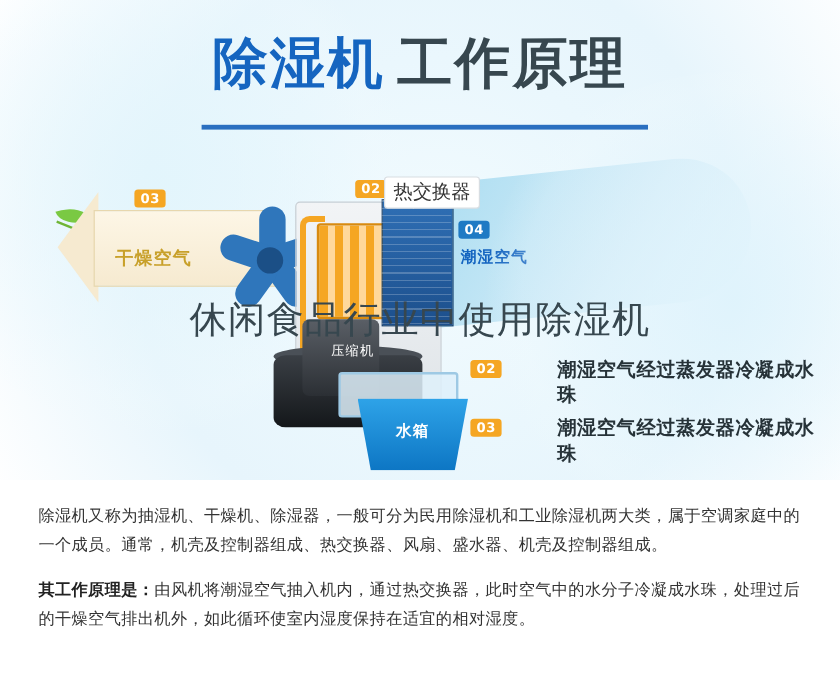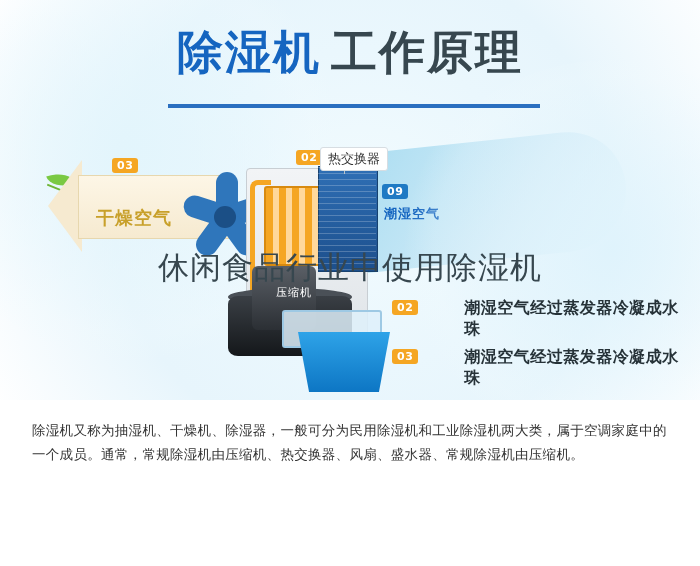--- a/index.html
+++ b/index.html
@@ -55,21 +55,21 @@
     position:absolute;left:78px;top:175px;width:150px;height:62px;
     background:linear-gradient(180deg,#fdf6e6 0%,#f6ead0 100%);
     border:1px solid #e7d7ae;
   }
   .dryblock-tip{
     position:absolute;left:48px;top:160px;width:0;height:0;
     border-top:46px solid transparent;border-bottom:46px solid transparent;
     border-right:34px solid #f6ead0;
   }
   .dry-label{
-    position:absolute;left:96px;top:206px;font-size:18px;color:#c8a02a;font-weight:bold;
+    position:absolute;left:96px;top:206px;font-size:15px;color:#c8a02a;font-weight:bold;
     letter-spacing:1px;
   }
 
   
   .swoosh{
     position:absolute;left:356px;top:140px;width:270px;height:120px;
     background:linear-gradient(120deg,#9fd8ef 0%,#cfeaf7 60%,#e8f6fc 100%);
     border-radius:0 70px 60px 0;
     opacity:.85;
     transform:skewY(-6deg);
@@ -155,21 +155,21 @@
 
   
   .badge{
     position:absolute;display:inline-block;
     background:#f5a623;color:#fff;font-size:11px;font-weight:bold;
     border-radius:3px;padding:1px 5px;letter-spacing:.5px;z-index:7;
   }
   .badge.blue{background:#1f7ac4;}
   .tagbox{
     position:absolute;background:#ffffff;border:1px solid #d7dde2;
-    font-size:13px;color:#333;padding:2px 7px;border-radius:3px;z-index:7;
+    font-size:16px;color:#333;padding:2px 7px;border-radius:3px;z-index:7;
     white-space:nowrap;
   }
   .leadline{position:absolute;background:#b9c4cc;height:1px;z-index:6;}
 
   
   .overlay-title{
     position:absolute;left:0;top:248px;width:700px;text-align:center;
     font-size:31px;font-weight:normal;color:#37474f;line-height:38px;
     letter-spacing:1px;z-index:20;
   }
@@ -214,21 +214,21 @@
     <div class="leaf" style="left:62px;top:190px;width:30px;height:18px;transform:rotate(10deg);"></div>
     <div class="leaf-stem" style="left:46px;top:190px;width:34px;height:2px;transform:rotate(22deg);"></div>
 
     <div class="dryblock-tip"></div>
     <div class="dryblock"></div>
     <div class="dry-label">干燥空气</div>
     <div class="badge" style="left:112px;top:158px;">03</div>
 
     <div class="swoosh"></div>
     <div class="moist-label">潮湿空气</div>
-    <div class="badge blue" style="left:382px;top:184px;">09</div>
+    <div class="badge blue" style="left:382px;top:184px;">04</div>
 
     <div class="fan">
       <div class="blade" style="transform:rotate(0deg);"></div>
       <div class="blade" style="transform:rotate(72deg);"></div>
       <div class="blade" style="transform:rotate(144deg);"></div>
       <div class="blade" style="transform:rotate(216deg);"></div>
       <div class="blade" style="transform:rotate(288deg);"></div>
       <div class="fan-hub"></div>
     </div>
 
@@ -242,33 +242,35 @@
     <div class="tagbox" style="left:320px;top:147px;">热交换器</div>
     <div class="leadline" style="left:344px;top:166px;width:1px;height:8px;"></div>
 
     <div class="barrel-top"></div>
     <div class="barrel"></div>
     <div class="compressor"></div>
     <div class="comp-label">压缩机</div>
 
     <div class="tray"></div>
     <div class="tank"></div>
+    <div class="tank-label">水箱</div>
 
     <div class="overlay-title">休闲食品行业中使用除湿机</div>
 
     <div class="steps">
       <div class="step">
         <span class="num">02</span>
         <span class="txt">潮湿空气经过蒸发器冷凝成水珠</span>
       </div>
       <div class="step">
         <span class="num">03</span>
         <span class="txt">潮湿空气经过蒸发器冷凝成水珠</span>
       </div>
     </div>
 
   </div>
 
   <div class="body-text">
-    <p class="para">除湿机又称为抽湿机、干燥机、除湿器，一般可分为民用除湿机和工业除湿机两大类，属于空调家庭中的一个成员。通常，常规除湿机由压缩机、热交换器、风扇、盛水器、常规除湿机由压缩机。</p>
+    <p class="para">除湿机又称为抽湿机、干燥机、除湿器，一般可分为民用除湿机和工业除湿机两大类，属于空调家庭中的一个成员。通常，机壳及控制器组成、热交换器、风扇、盛水器、机壳及控制器组成。</p>
+    <p class="para"><span class="em">其工作原理是：</span><span>由风机将潮湿空气抽入机内，通过热交换器，此时空气中的水分子冷凝成水珠，处理过后的干燥空气排出机外，如此循环使室内湿度保持在适宜的相对湿度。</span></p>
   </div>
 
 </div>
 
 </body></html>

